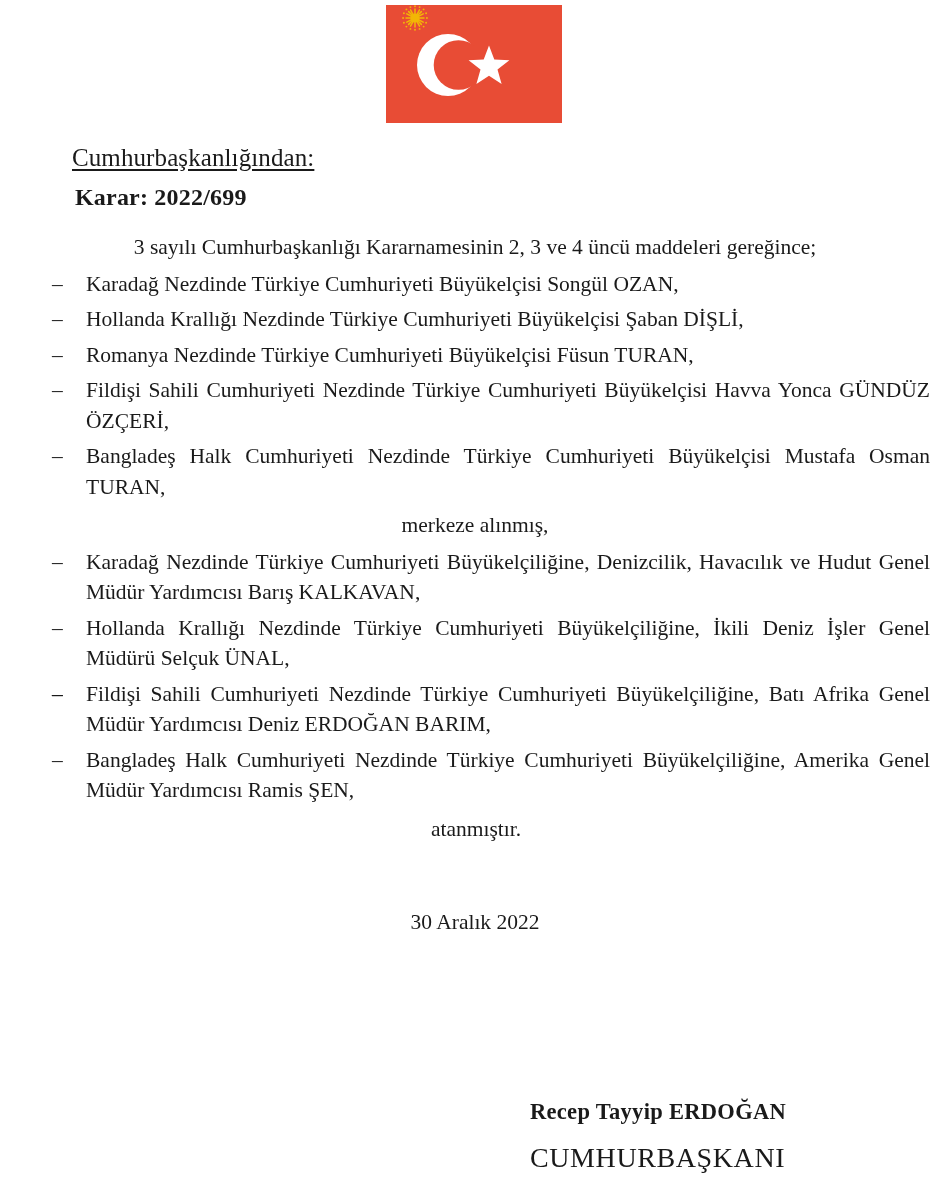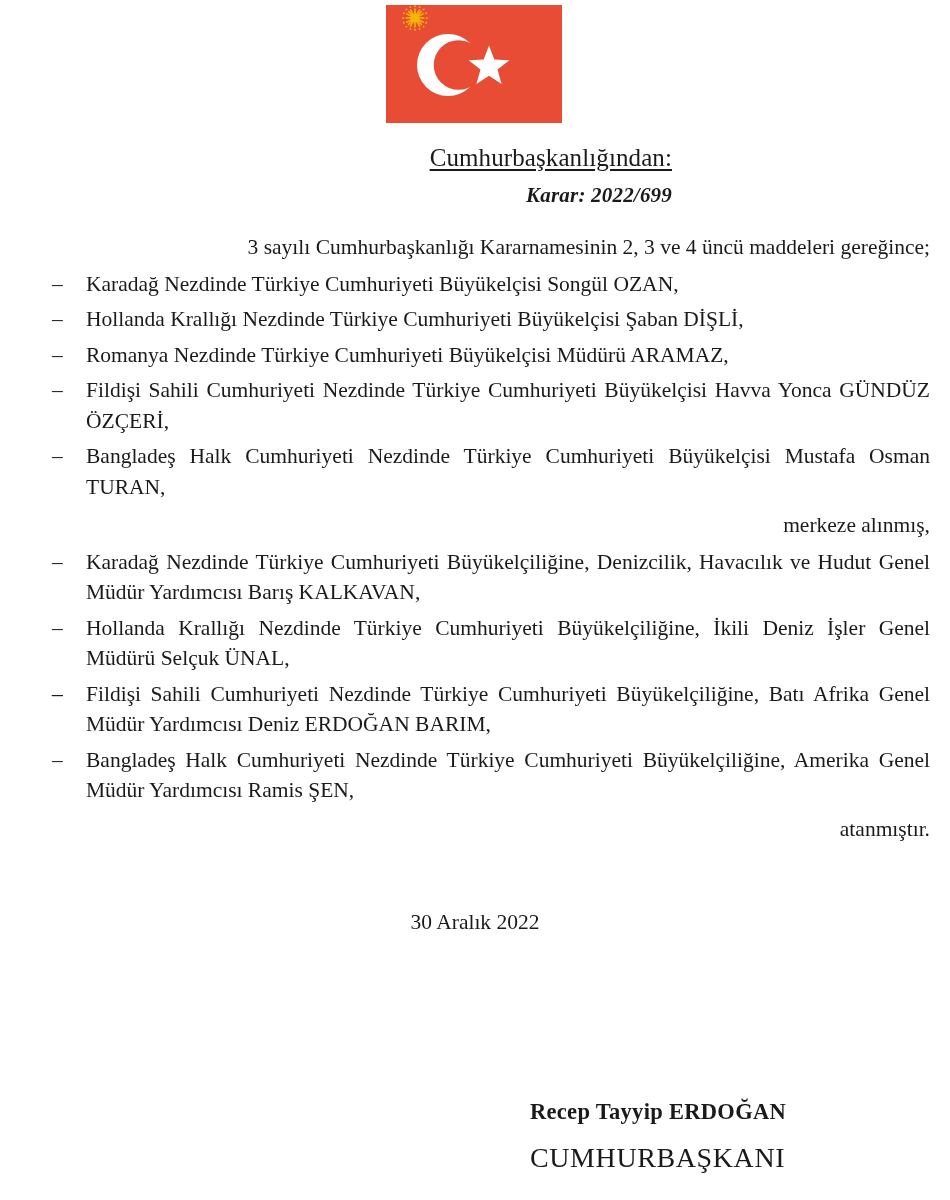--- a/index.html
+++ b/index.html
@@ -27,53 +27,51 @@
     height: 118px;
   }
   .flag-wrap svg { display: block; width: 100%; height: 100%; }
 
   
   .doc-header {
     position: absolute;
     left: 72px;
     top: 143px;
     width: 600px;
-    text-align: right;
   }
   .issuer {
     font-size: 25px;
     line-height: 1.2;
     font-weight: 400;
     text-decoration: underline;
     text-underline-offset: 3px;
     letter-spacing: 0.1px;
   }
   .decision-no {
     margin-top: 10px;
     margin-left: 3px;
-    font-size: 21px;
+    font-size: 24px;
     font-weight: bold;
     line-height: 1.2;
     letter-spacing: 0.2px;
-    font-style: italic;
   }
 
   
   .doc-body {
     position: absolute;
     left: 20px;
     top: 232px;
     width: 910px;
   }
   .intro,
   .connector,
   .closing {
     font-size: 21.5px;
     line-height: 1.42;
-    text-align: right;
+    text-align: center;
     margin: 0;
   }
   .connector { margin-top: 8px; }
   .closing   { margin-top: 8px; margin-left: 2px; }
 
   ul.decree-list {
     list-style: none;
     margin: 6px 0 0 0;
     padding: 0;
   }
@@ -198,21 +196,21 @@
     <li>
       <span class="dash">–</span>
       <span>Karadağ Nezdinde Türkiye Cumhuriyeti Büyükelçisi Songül OZAN,</span>
     </li>
     <li>
       <span class="dash">–</span>
       <span>Hollanda Krallığı Nezdinde Türkiye Cumhuriyeti Büyükelçisi Şaban DİŞLİ,</span>
     </li>
     <li>
       <span class="dash">–</span>
-      <span>Romanya Nezdinde Türkiye Cumhuriyeti Büyükelçisi Müdürü ARAMAZ,</span>
+      <span>Romanya Nezdinde Türkiye Cumhuriyeti Büyükelçisi Füsun TURAN,</span>
     </li>
     <li>
       <span class="dash">–</span>
       <span>Fildişi Sahili Cumhuriyeti Nezdinde Türkiye Cumhuriyeti Büyükelçisi Havva Yonca GÜNDÜZ ÖZÇERİ,</span>
     </li>
     <li>
       <span class="dash">–</span>
       <span>Bangladeş Halk Cumhuriyeti Nezdinde Türkiye Cumhuriyeti Büyükelçisi Mustafa Osman TURAN,</span>
     </li>
   </ul>

